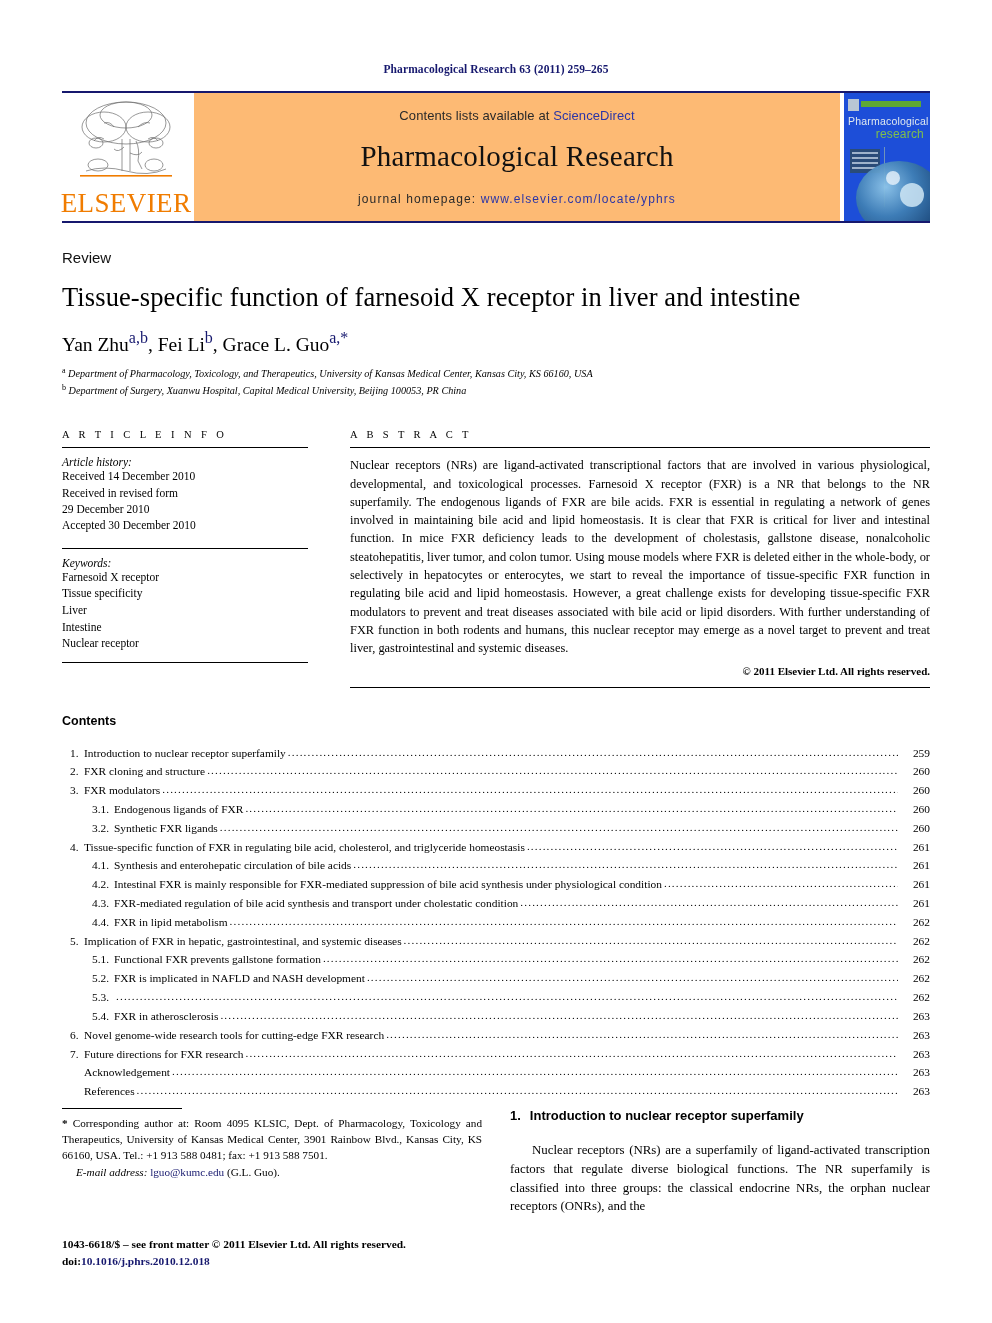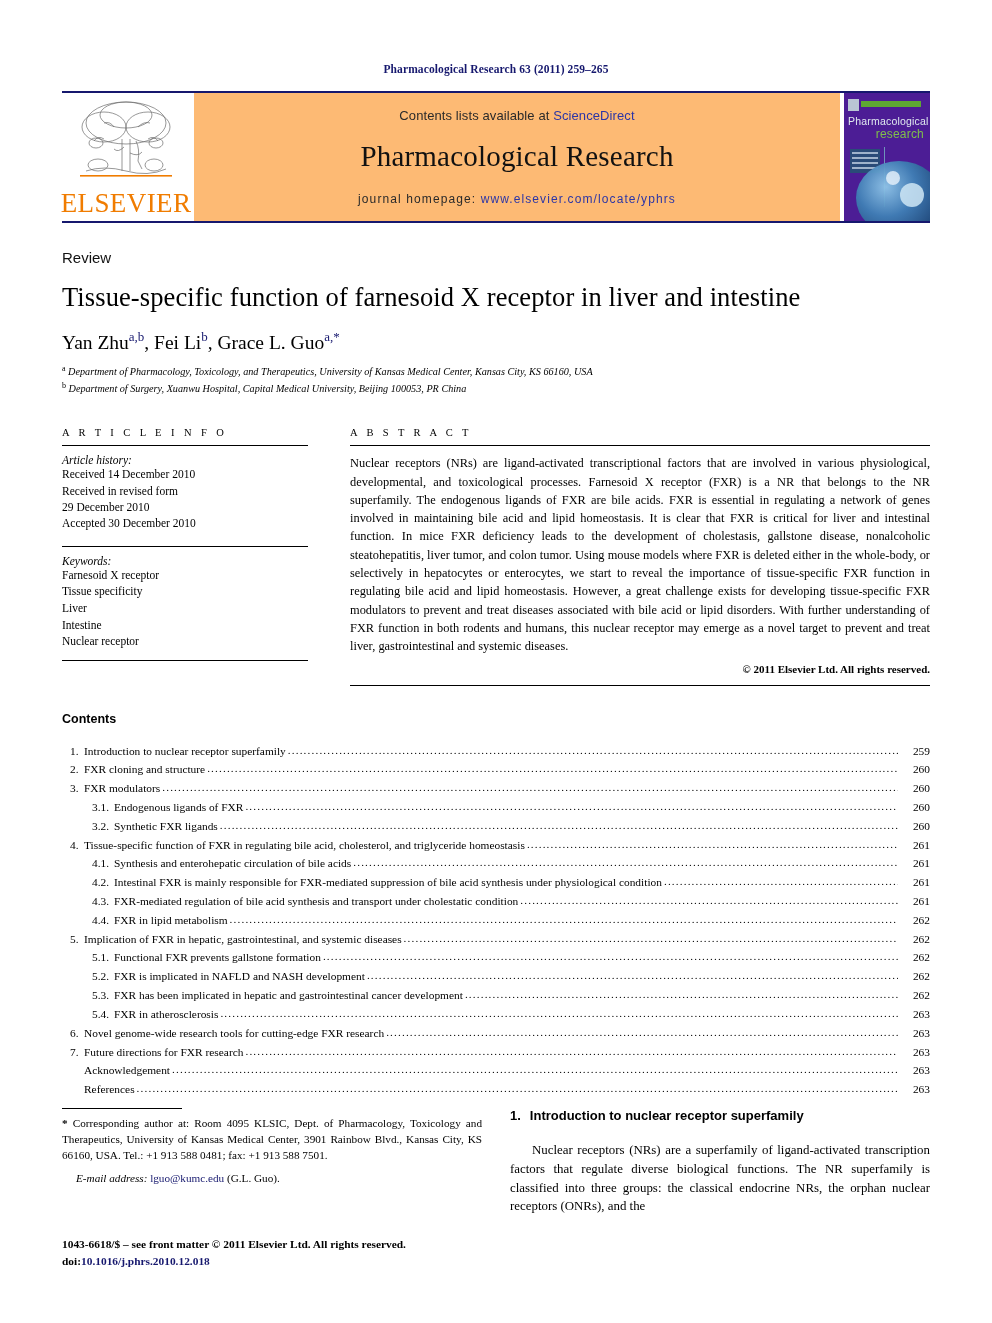--- a/index.html
+++ b/index.html
@@ -49,21 +49,21 @@
   .contents-line { font-family:"Liberation Sans", sans-serif; font-size:13px; color:#2a2a2a; letter-spacing:.1px; }
   .contents-line .sd { color:#2b35a6; }
   .journal-title {
     font-family:"Liberation Serif", serif;
     font-size: 29px; margin: 17px 0 19px 0; letter-spacing:.2px; color:#111;
   }
   .homepage-line { font-family:Liberation Sans, sans-serif; font-size:12px; letter-spacing:1.1px; color:#2a2a2a; }
   .homepage-line .url { color:#2b35a6; }
   .cover-cell { width: 86px; flex:0 0 86px; }
   .cover {
-    width:86px; height:128px; background:#4c1d95; position:relative; overflow:hidden;
+    width:86px; height:128px; background:#1d4ed8; position:relative; overflow:hidden;
   }
   .cover .greenbar { position:absolute; left:17px; top:8px; width:60px; height:6px; background:#5ea833; }
   .cover .sqlogo { position:absolute; left:4px; top:6px; width:11px; height:12px; background:#b9c6d4; }
   .cover .t1 { position:absolute; left:4px; top:22px; font-family:"Liberation Sans",sans-serif; font-size:10.5px; color:#dfe8ef; letter-spacing:.2px;}
   .cover .t2 { position:absolute; right:6px; top:34px; font-family:"Liberation Sans",sans-serif; font-size:12px; color:#7fc04a; letter-spacing:.2px;}
   .cover .blk { position:absolute; left:6px; top:56px; width:30px; height:24px; background:#2a4c78; }
   .cover .blk i { display:block; height:2px; background:#9fb4cb; margin:3px 2px; }
   .cover .tick { position:absolute; left:40px; top:54px; width:1px; height:60px; background:#6f93bb; }
   .cover .mol { position:absolute; right:-12px; bottom:-14px; width:86px; height:74px; border-radius:50%;
                 background: radial-gradient(circle at 35% 35%, #8fc6e8 0%, #3f7fb5 40%, #21507f 75%); opacity:.95;}
@@ -71,21 +71,21 @@
   .cover .mol3 { position:absolute; right:30px; bottom:36px; width:14px; height:14px; border-radius:50%; background:#e8f3fb; opacity:.8;}
   .rule-bottom { border-top: 2px solid #16186e; width: 868px; margin-top:0px; }
 
   
   .doctype { font-family:"Liberation Sans", sans-serif; font-size:15px; margin-top:26px; color:#111; }
   h1.title {
     font-family:"Liberation Serif", serif;
     font-weight: 400; font-size: 26.5px; margin: 16px 0 0 0; letter-spacing:.1px; color:#000;
   }
   .authors { font-family:"Liberation Serif", serif; font-size: 19.5px; margin-top: 16px; color:#000;}
-  .authors sup { font-size: 13px; color:#16186e; vertical-align: super; }
+  .authors sup { font-size: 16px; color:#16186e; vertical-align: super; }
   .affil { font-family:"Liberation Serif", serif; font-style: italic; font-size: 10.2px; margin-top: 9px; line-height: 1.42; }
   .affil sup { font-style: normal; font-size: 8px; vertical-align: super; }
 
   
   .infoblock { display:flex; margin-top: 30px; width: 868px; }
   .col-info { width: 246px; flex: 0 0 246px; }
   .col-abs { flex: 1 1 auto; margin-left: 42px; }
   .sectlabel {
     font-family:"Liberation Serif", serif; font-weight:normal; font-size:10.5px;
     letter-spacing: 3.4px; margin-bottom: 7px;
@@ -321,21 +321,20 @@
         <span class="toc-page">262</span>
       </div>
       <div class="toc-row">
         <span class="toc-num l2">5.2.</span>
         <span class="toc-label">FXR is implicated in NAFLD and NASH development</span>
         <span class="toc-dots">................................................................................................................................................................................................................................................................................................................................................................................................................</span>
         <span class="toc-page">262</span>
       </div>
       <div class="toc-row">
         <span class="toc-num l2">5.3.</span>
-        <span class="toc-label">FXR has been implicated in hepatic and gastrointestinal cancer development</span>
         <span class="toc-dots">................................................................................................................................................................................................................................................................................................................................................................................................................</span>
         <span class="toc-page">262</span>
       </div>
       <div class="toc-row">
         <span class="toc-num l2">5.4.</span>
         <span class="toc-label">FXR in atherosclerosis</span>
         <span class="toc-dots">................................................................................................................................................................................................................................................................................................................................................................................................................</span>
         <span class="toc-page">263</span>
       </div>
       <div class="toc-row">
@@ -362,21 +361,21 @@
         <span class="toc-dots">................................................................................................................................................................................................................................................................................................................................................................................................................</span>
         <span class="toc-page">263</span>
       </div>
     </div>
 
   <div class="bottom">
     <div class="bcol-l">
       <div class="fn-rule"></div>
       <div class="footnote">
         <b>*</b><span> Corresponding author at: Room 4095 KLSIC, Dept. of Pharmacology, Toxicology and Therapeutics, University of Kansas Medical Center, 3901 Rainbow Blvd., Kansas City, KS 66160, USA. Tel.: +1 913 588 0481; fax: +1 913 588 7501.</span>
-        <div style="text-indent:14px; margin-top:6px;">
+        <div style="text-indent:14px; margin-top:0;">
           <span class="em">E-mail address:</span>
           <span class="maillink">lguo@kumc.edu</span><span> (G.L. Guo).</span>
         </div>
       </div>
     </div>
 
     <div class="bcol-r">
       <div class="sec-head">
         <span>1.</span>
         <span>Introduction to nuclear receptor superfamily</span>

